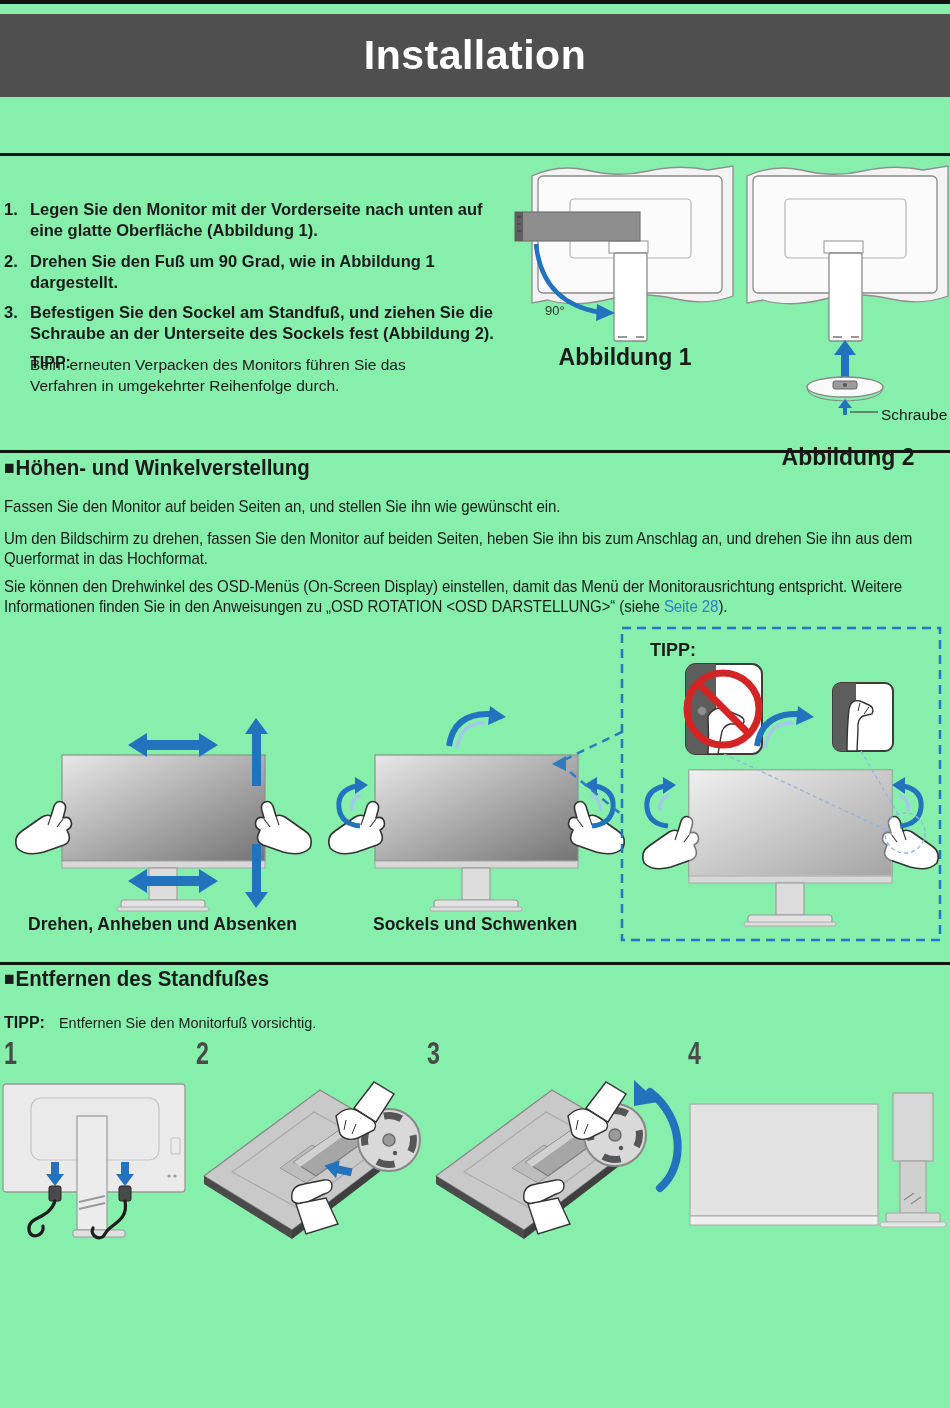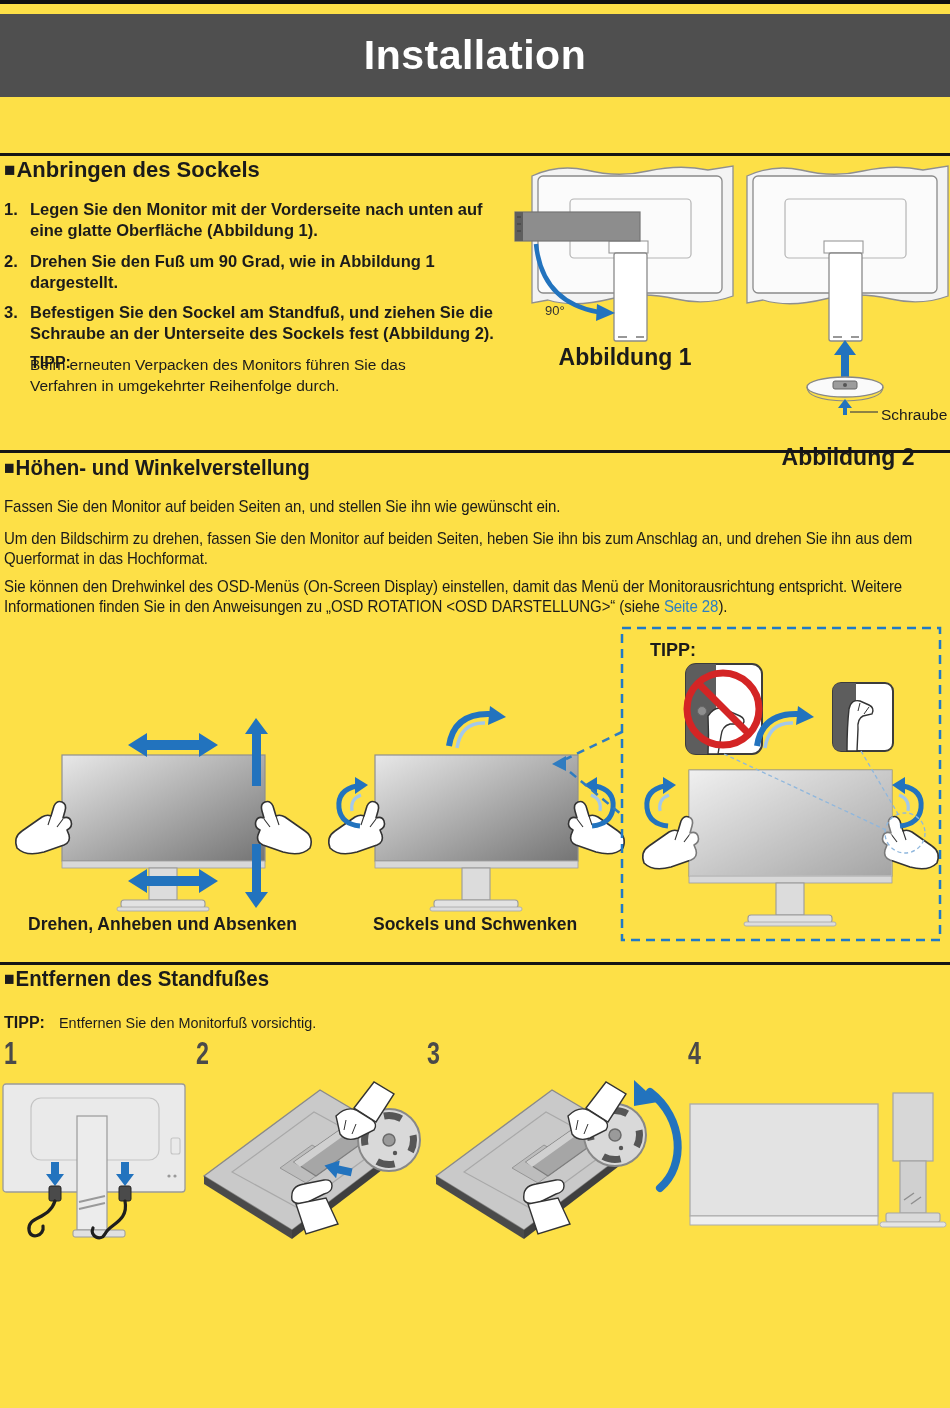--- a/index.html
+++ b/index.html
@@ -1,16 +1,16 @@
 <!DOCTYPE html>
 <html><head>
 <meta charset="utf-8">
 <style>
   html,body{margin:0;padding:0;background:#fff;}
-  .page{position:relative;width:950px;height:1408px;background:#fde047;overflow:hidden;
+  .page{position:relative;width:950px;height:1408px;background:#86efac;overflow:hidden;
         font-family:"Liberation Sans",sans-serif;color:#1b1b1b;}
   .abs{position:absolute;}
   .topbar{left:0;top:0;width:950px;height:4px;background:#111;}
   .banner{left:0;top:14px;width:950px;height:83px;background:#4f4f4f;
           display:flex;align-items:center;justify-content:center;}
   .banner h1{margin:0;color:#fff;font-size:41px;font-weight:bold;letter-spacing:.5px;}
   .rule{left:0;width:950px;height:2.5px;background:#151515;}
   .sech{font-size:22px;font-weight:bold;white-space:nowrap;}
   .sech .sq{font-size:19px;vertical-align:1px;margin-right:1px;}
   .cond{transform:scaleX(.93);transform-origin:left top;}
@@ -33,23 +33,20 @@
 
 <div class="page">
 
   <div class="abs topbar"></div>
 
   <div class="abs banner">
     <h1>Installation</h1>
   </div>
 
   <div class="abs rule" style="top:153px"></div>
-  <div class="abs sech" style="left:4px;top:157px">
-    <span class="sq">■</span><span>Anbringen des Sockels</span>
-  </div>
 
   <div class="abs step" style="top:199px">
     <span class="num">1.</span>
     <span class="stxt">Legen Sie den Monitor mit der Vorderseite nach unten auf eine glatte Oberfläche (Abbildung 1).</span>
   </div>
   <div class="abs step" style="top:251px">
     <span class="num">2.</span>
     <span class="stxt">Drehen Sie den Fuß um 90 Grad, wie in Abbildung 1 dargestellt.</span>
   </div>
   <div class="abs step" style="top:302px">

